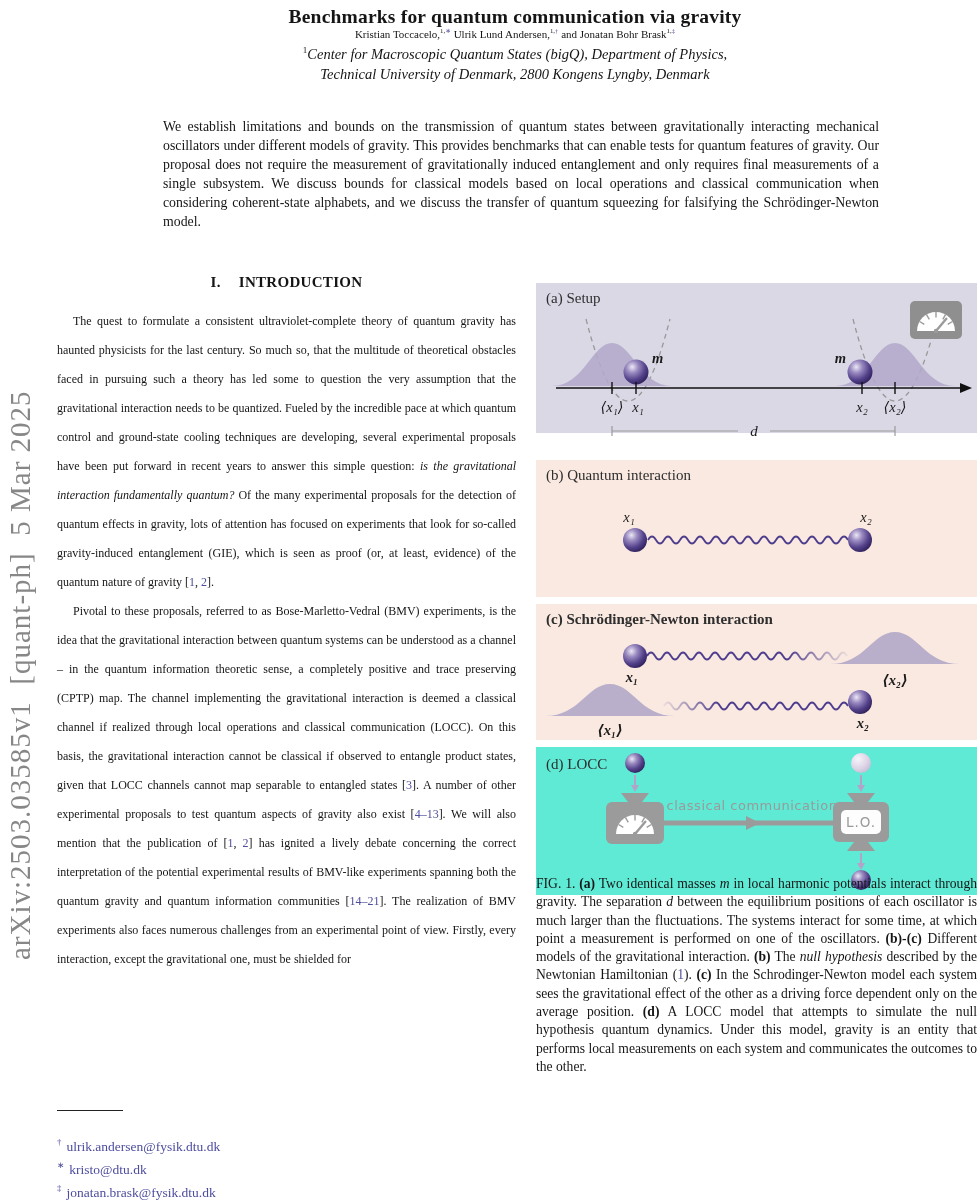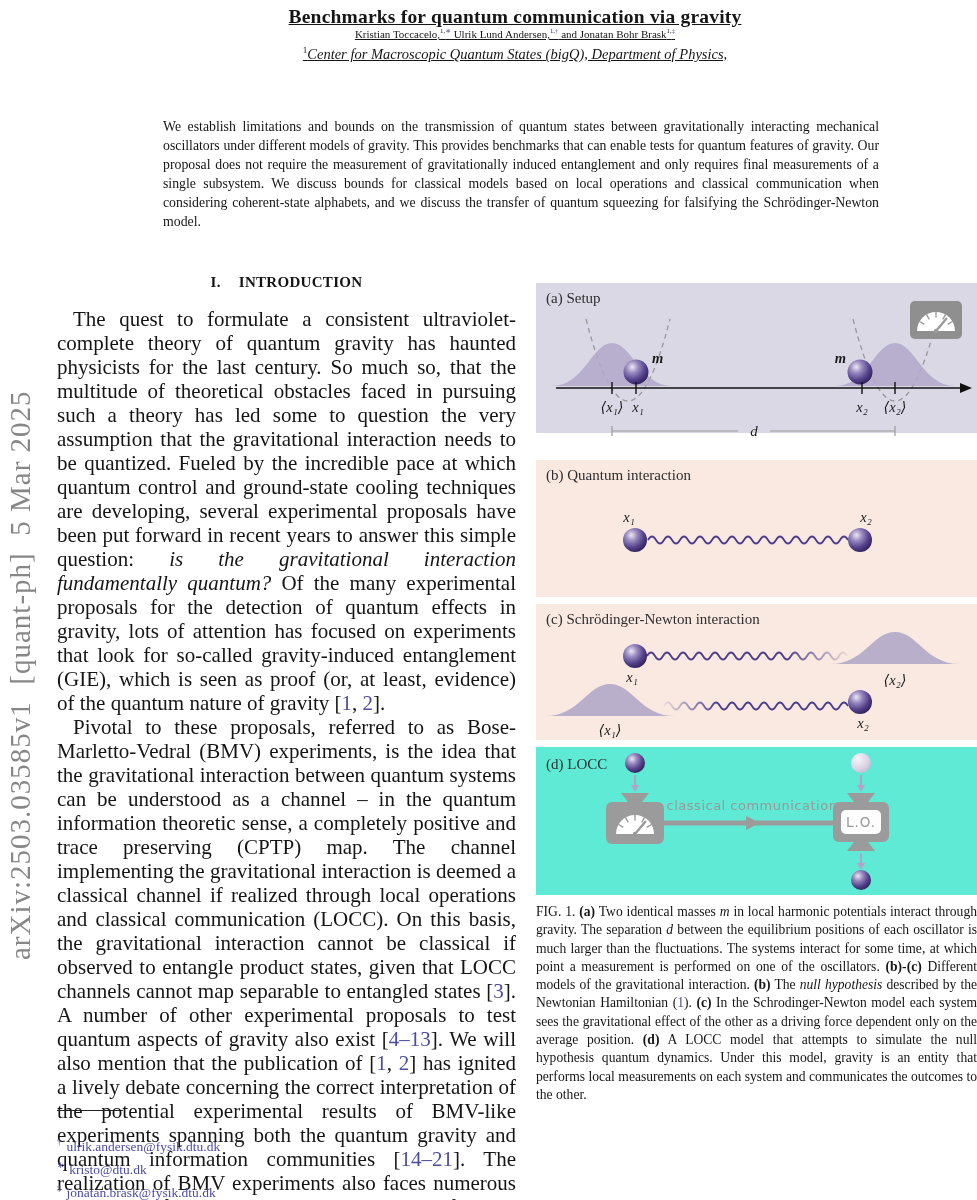--- a/index.html
+++ b/index.html
@@ -6,57 +6,57 @@
   .page{position:relative;width:977px;height:1200px;background:#ffffff;overflow:hidden;
         font-family:"Liberation Serif",serif;color:#151515;}
 
   
   .arxiv-strip{position:absolute;left:4px;top:260px;height:700px;
     writing-mode:vertical-rl;transform:rotate(180deg);
     font-family:"Liberation Serif",serif;font-size:29px;color:#878787;
     white-space:pre;letter-spacing:1px;}
 
   
-  .hdr{position:absolute;left:110px;top:0;width:810px;text-align:center;text-decoration:underline;}
+  .hdr{position:absolute;left:110px;top:0;width:810px;text-align:center;}
   .title{margin:6px 0 0 0;font-size:19.5px;font-weight:bold;letter-spacing:.2px;}
   .authors{font-size:11px;}
   .affil{margin-top:4px;font-size:14.5px;font-style:italic;line-height:20px;}
   .affil .seg-sup{font-style:normal;}
 
   .abstract{position:absolute;left:163px;top:117px;width:716px;
     font-size:13.8px;line-height:19px;text-align:justify;}
 
   
   .col-left{position:absolute;left:57px;top:272px;width:459px;}
   .sec-head{text-align:center;font-weight:bold;font-size:15px;margin:2px 0 16px 0;letter-spacing:.3px;}
   .sec-head .sec-num{margin-right:18px;}
-  .para{margin:0;font-size:21px;line-height:24px;text-align:justify;text-indent:16px;hyphens:auto;}
+  .para{margin:0;font-size:12px;line-height:29px;text-align:justify;text-indent:16px;hyphens:auto;}
 
   .seg-i{font-style:italic;}
   .seg-b{font-weight:bold;}
   .seg-c{color:#4d4c9e;}
   .seg-sup{vertical-align:super;font-size:0.62em;line-height:0;}
   .seg-supc{vertical-align:super;font-size:0.62em;line-height:0;color:#4d4c9e;}
 
   
   .footnotes{position:absolute;left:57px;top:1110px;width:459px;font-size:13.5px;}
   .fn-rule{width:66px;border-top:1.3px solid #222;margin-bottom:22px;}
   .fn-row{color:#4d4c9e;line-height:18.5px;}
   .fn-sym{vertical-align:super;font-size:0.65em;margin-right:5px;}
   .fn-row a{color:#4d4c9e;text-decoration:none;}
 
   
   .col-right{position:absolute;left:536px;top:283px;width:441px;}
   .panel{position:absolute;left:0;width:441px;}
   .panel svg{display:block;}
   .panel-a{top:0;height:150px;background:#dbd8e6;}
   .panel-b{top:177px;height:137px;background:#f9e9e1;}
-  .panel-c{top:321px;height:136px;background:#f9e9e1;}
+  .panel-c{top:321px;height:136px;background:#f9e9e1;font-weight:bold;}
   .panel-d{top:464px;height:148px;background:#5eead4;}
-  .fig-caption{position:absolute;top:620px;width:441px;
+  .fig-caption{position:absolute;top:592px;width:441px;
     font-size:13.6px;line-height:18.3px;text-align:justify;}
 
   .svg-label{font-family:"Liberation Serif",serif;font-size:15px;fill:#2e2e2e;}
   .svg-math{font-family:"Liberation Serif","DejaVu Sans",serif;font-style:italic;font-size:14.5px;fill:#1a1a1a;}
   .svg-sans{font-family:"DejaVu Sans","Liberation Sans",sans-serif;}
 </style>
 </head>
 <body>
 
 <div class="page">
@@ -98,20 +98,21 @@
       </g>
     </defs>
   </svg>
 
   <div class="arxiv-strip">arXiv:2503.03585v1  [quant-ph]  5 Mar 2025</div>
 
   <div class="hdr">
     <h1 class="title">Benchmarks for quantum communication via gravity</h1>
     <div class="authors"><span>Kristian Toccacelo,</span><span class="seg-sup">1,</span><span class="seg-supc">∗</span><span> Ulrik Lund Andersen,</span><span class="seg-sup">1,</span><span class="seg-supc">†</span><span> and Jonatan Bohr Brask</span><span class="seg-sup">1,</span><span class="seg-supc">‡</span></div>
     <div class="affil"><span class="seg-sup">1</span><span>Center for Macroscopic Quantum States (bigQ), Department of Physics,</span></div>
+    <div class="affil" style="margin-top:0;">Technical University of Denmark, 2800 Kongens Lyngby, Denmark</div>
   </div>
 
   <div class="abstract">We establish limitations and bounds on the transmission of quantum states between gravitationally interacting mechanical oscillators under different models of gravity. This provides benchmarks that can enable tests for quantum features of gravity. Our proposal does not require the measurement of gravitationally induced entanglement and only requires final measurements of a single subsystem. We discuss bounds for classical models based on local operations and classical communication when considering coherent-state alphabets, and we discuss the transfer of quantum squeezing for falsifying the Schrödinger-Newton model.</div>
 
   <div class="col-left">
     <div class="sec-head">
       <span class="sec-num">I.</span><span>INTRODUCTION</span>
     </div>
     <p class="para"><span>The quest to formulate a consistent ultraviolet-complete theory of quantum gravity has haunted physicists for the last century. So much so, that the multitude of theoretical obstacles faced in pursuing such a theory has led some to question the very assumption that the gravitational interaction needs to be quantized. Fueled by the incredible pace at which quantum control and ground-state cooling techniques are developing, several experimental proposals have been put forward in recent years to answer this simple question: </span><span class="seg-i">is the gravitational interaction fundamentally quantum?</span><span> Of the many experimental proposals for the detection of quantum effects in gravity, lots of attention has focused on experiments that look for so-called gravity-induced entanglement (GIE), which is seen as proof (or, at least, evidence) of the quantum nature of gravity [</span><span class="seg-c">1</span><span>, </span><span class="seg-c">2</span><span>].</span></p>
     <p class="para"><span>Pivotal to these proposals, referred to as Bose-Marletto-Vedral (BMV) experiments, is the idea that the gravitational interaction between quantum systems can be understood as a channel – in the quantum information theoretic sense, a completely positive and trace preserving (CPTP) map. The channel implementing the gravitational interaction is deemed a classical channel if realized through local operations and classical communication (LOCC). On this basis, the gravitational interaction cannot be classical if observed to entangle product states, given that LOCC channels cannot map separable to entangled states [</span><span class="seg-c">3</span><span>]. A number of other experimental proposals to test quantum aspects of gravity also exist [</span><span class="seg-c">4–13</span><span>]. We will also mention that the publication of [</span><span class="seg-c">1</span><span>, </span><span class="seg-c">2</span><span>] has ignited a lively debate concerning the correct interpretation of the potential experimental results of BMV-like experiments spanning both the quantum gravity and quantum information communities [</span><span class="seg-c">14–21</span><span>]. The realization of BMV experiments also faces numerous challenges from an experimental point of view. Firstly, every interaction, except the gravitational one, must be shielded for</span></p>

